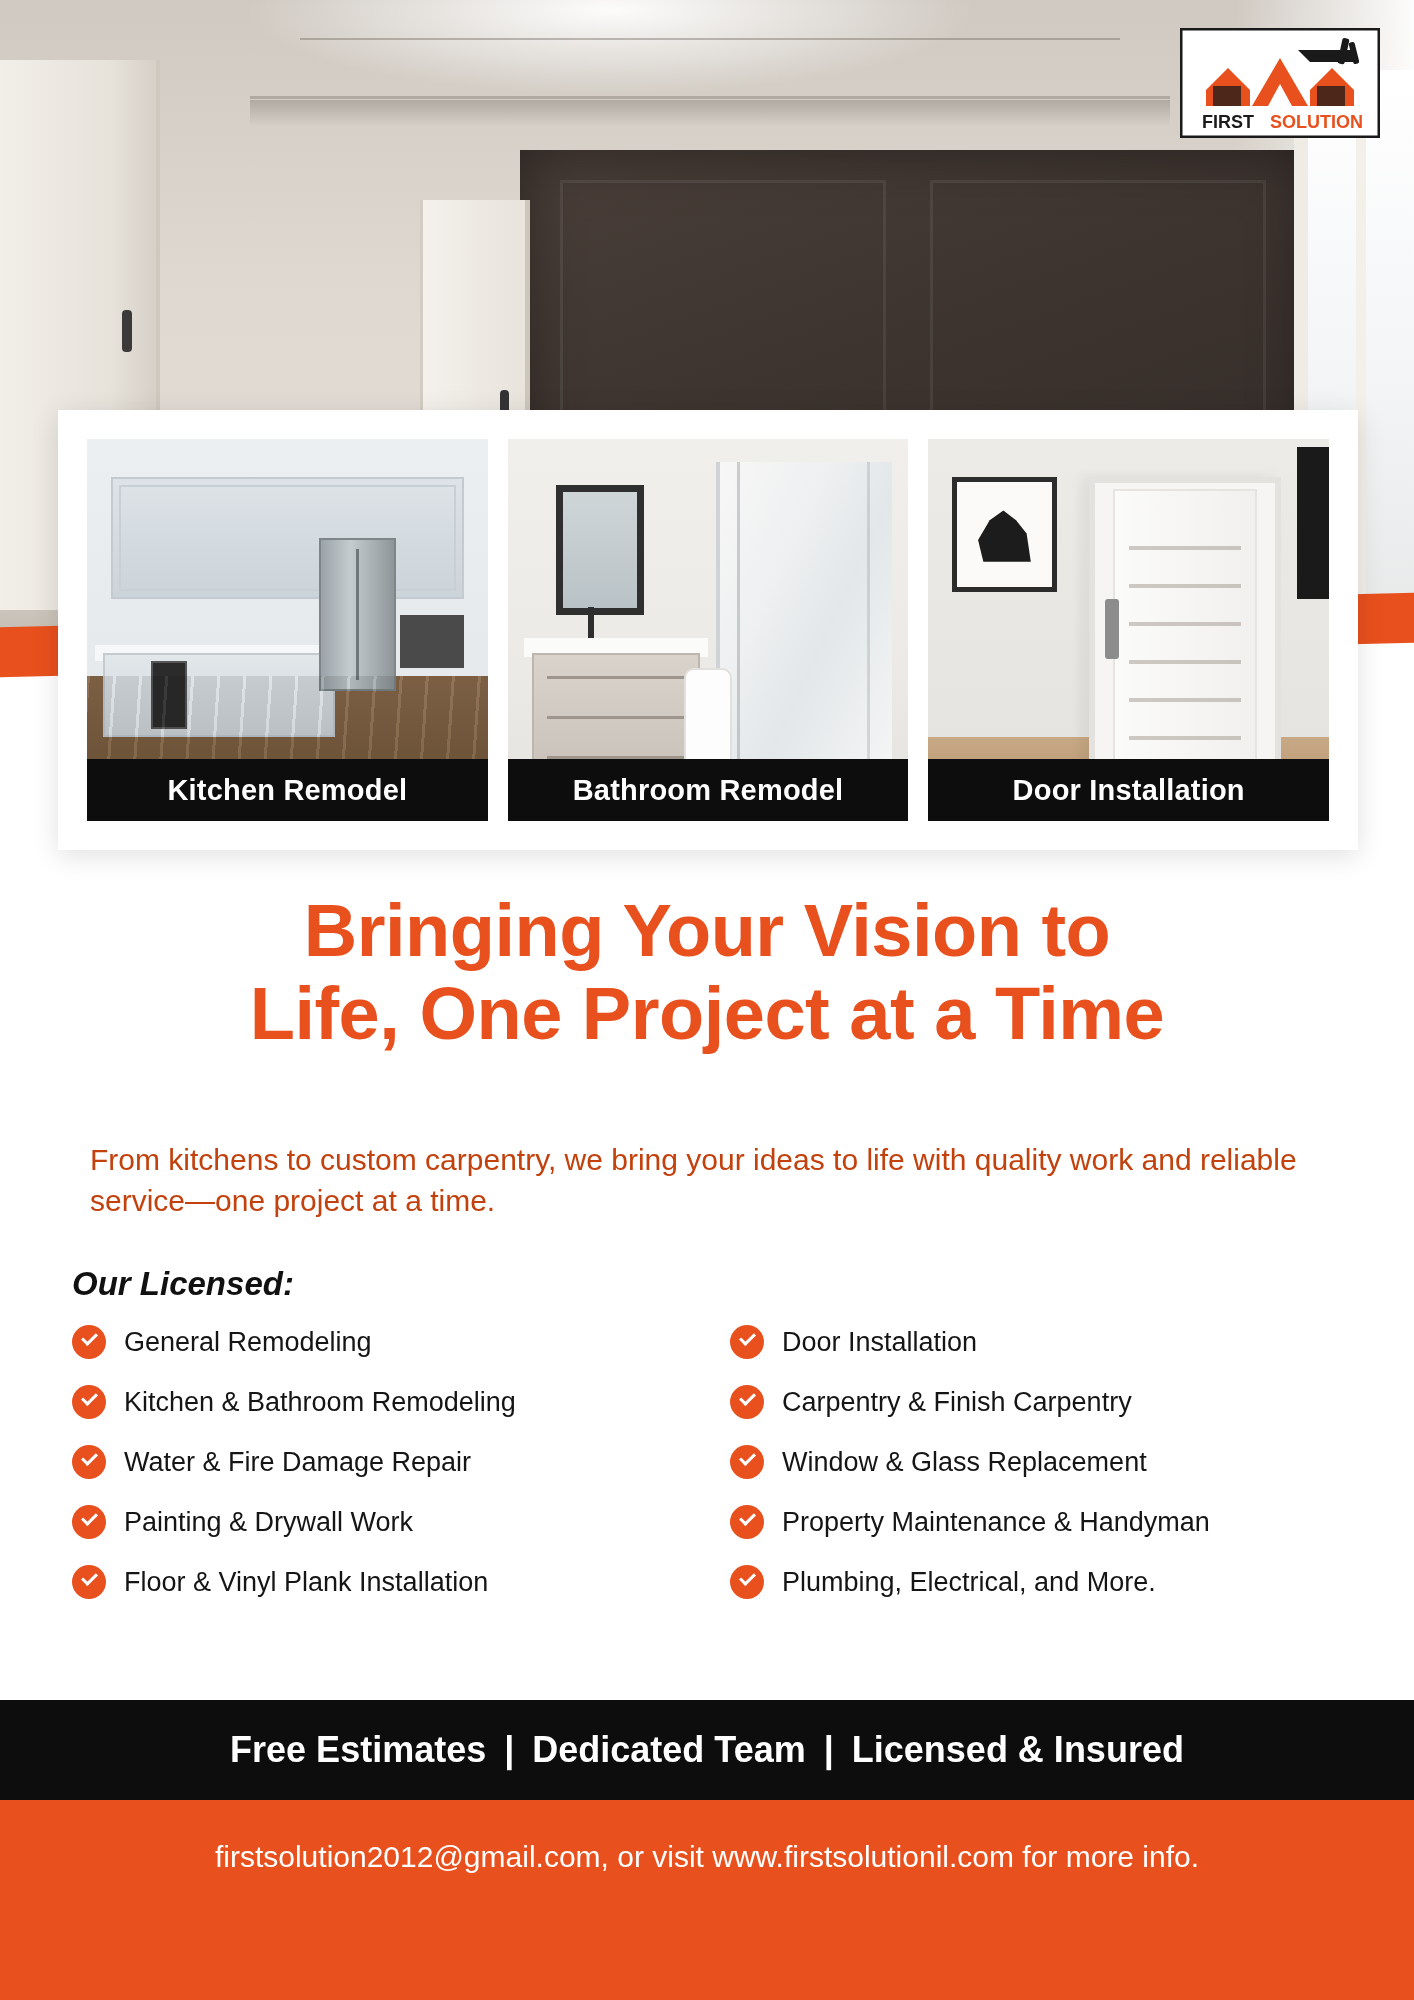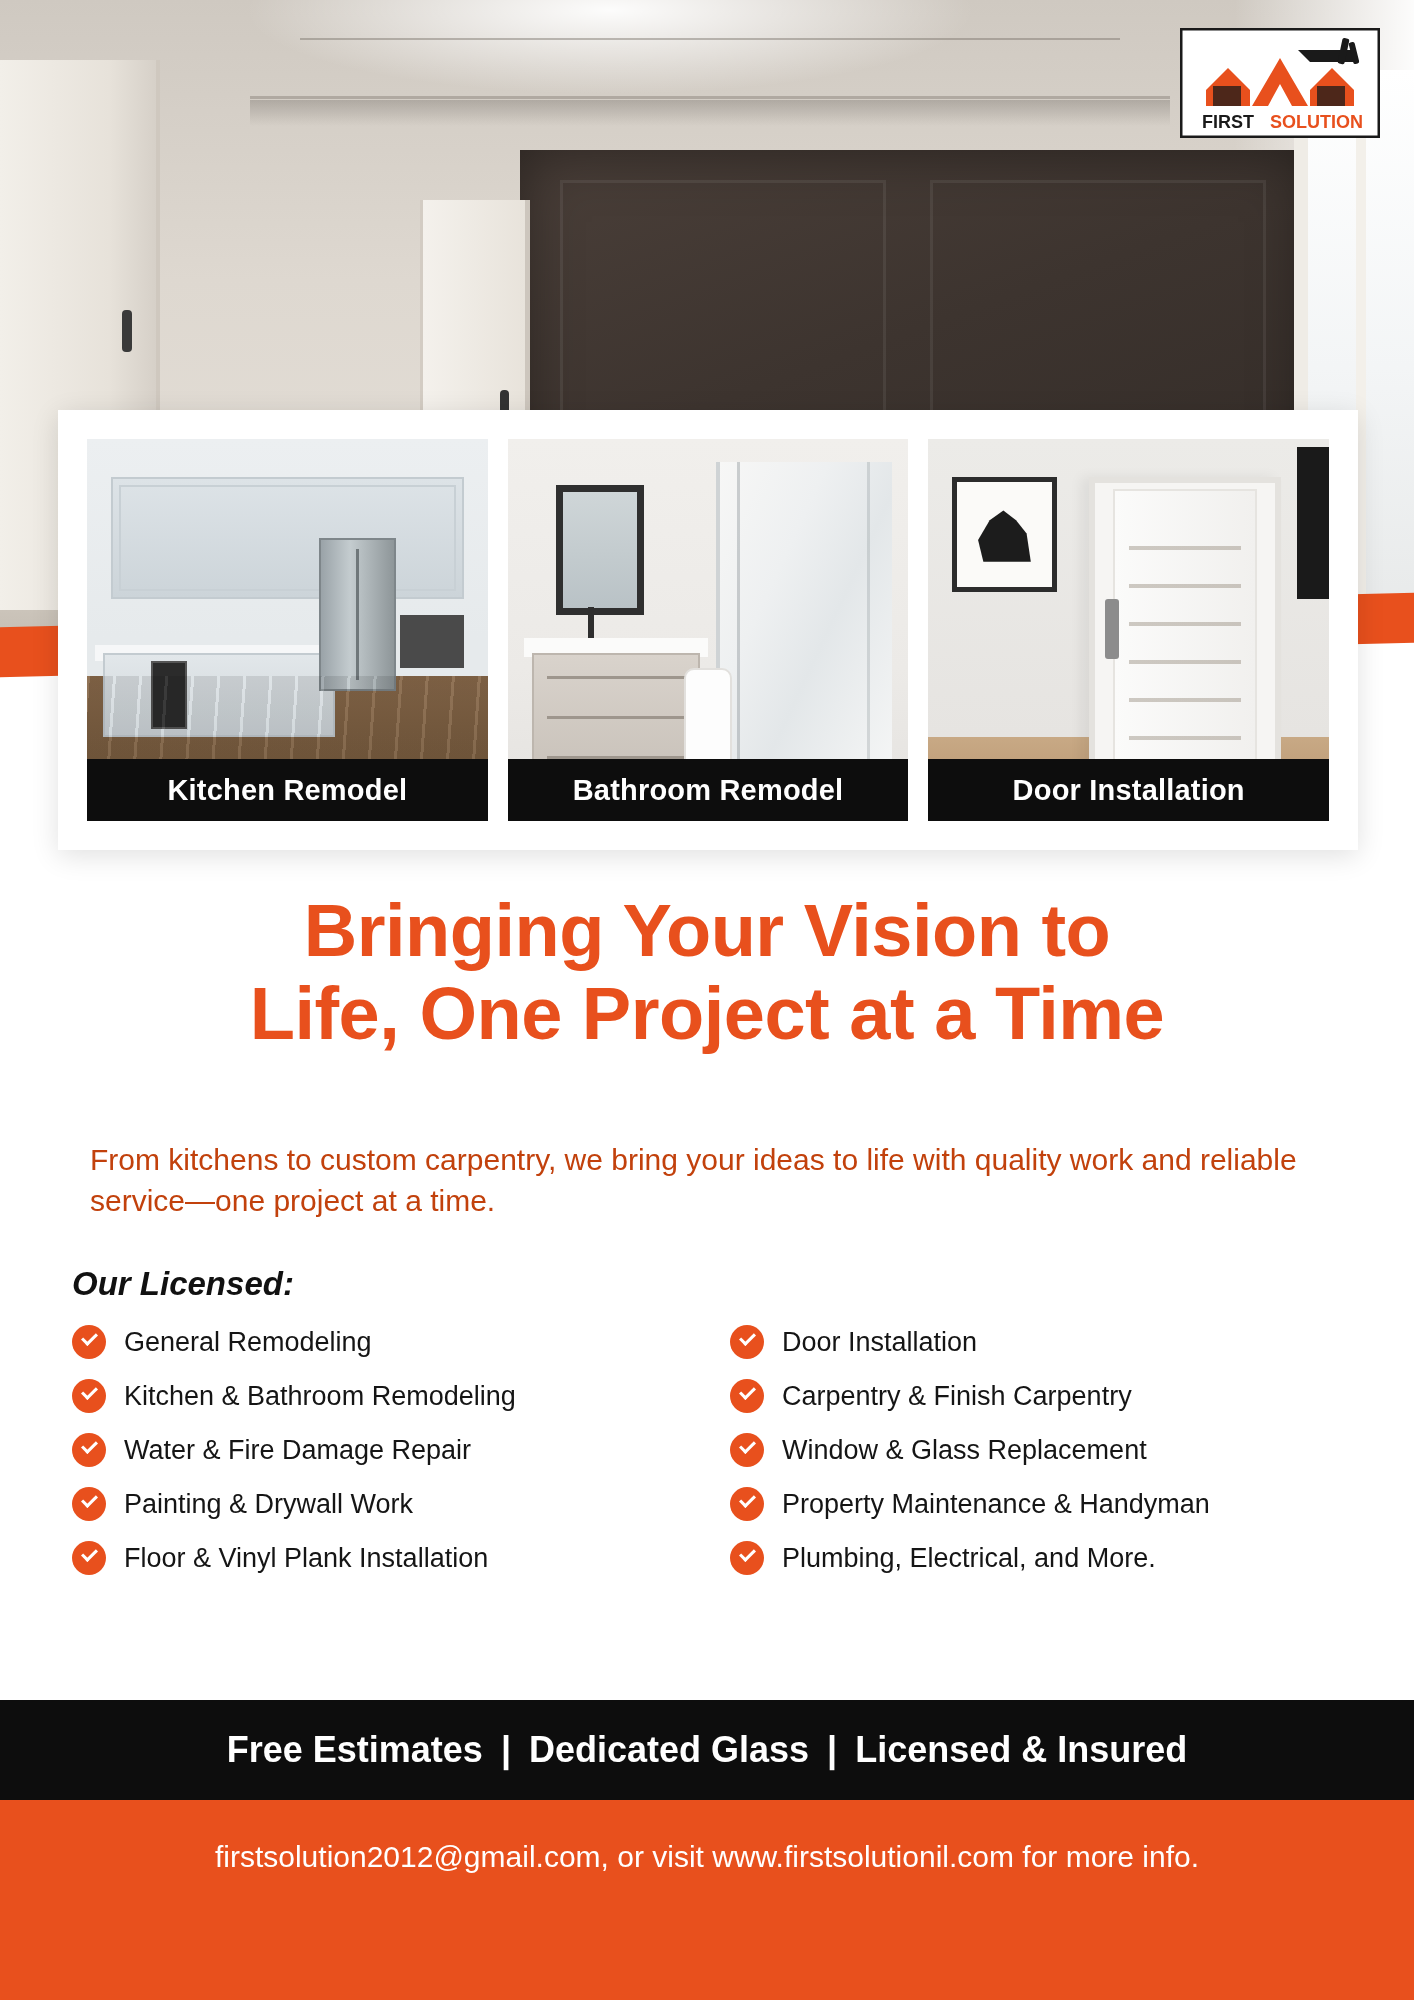--- a/index.html
+++ b/index.html
@@ -215,21 +215,21 @@
     font-weight: bold;
     font-style: italic;
     color: #111;
   }
   .services {
     position: absolute;
     left: 72px; right: 60px; top: 1325px;
     display: flex;
     gap: 34px;
   }
-  .col { flex: 1; display: flex; flex-direction: column; gap: 20px; }
+  .col { flex: 1; display: flex; flex-direction: column; gap: 26px; }
   .svc { display: flex; align-items: center; gap: 18px; }
   .check {
     flex: 0 0 auto;
     width: 34px; height: 34px;
     border-radius: 50%;
     background: #e8501d;
     position: relative;
   }
   .check:after {
     content: "";
@@ -414,21 +414,21 @@
       <div class="svc">
         <span class="check"></span>
         <span class="label">Plumbing, Electrical, and More.</span>
       </div>
     </div>
   </div>
 
   <div class="blackbar">
     <span>Free Estimates</span>
     <span class="sep">|</span>
-    <span>Dedicated Glass</span>
+    <span>Dedicated Team</span>
     <span class="sep">|</span>
     <span>Licensed &amp; Insured</span>
   </div>
 
   <div class="footer">
     <span class="line">firstsolution2012@gmail.com, or visit www.firstsolutionil.com for more info.</span>
   </div>
 
 </div>
 

